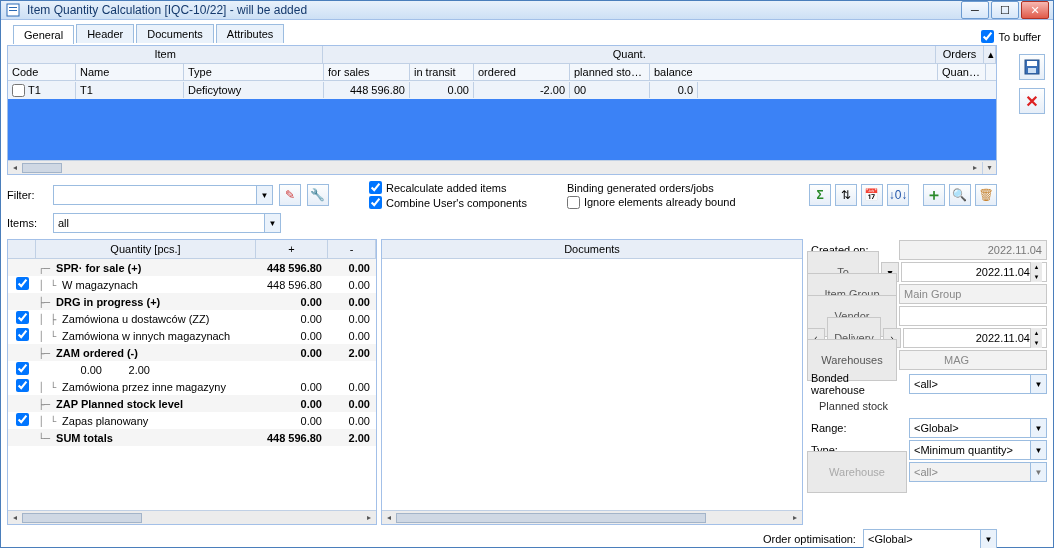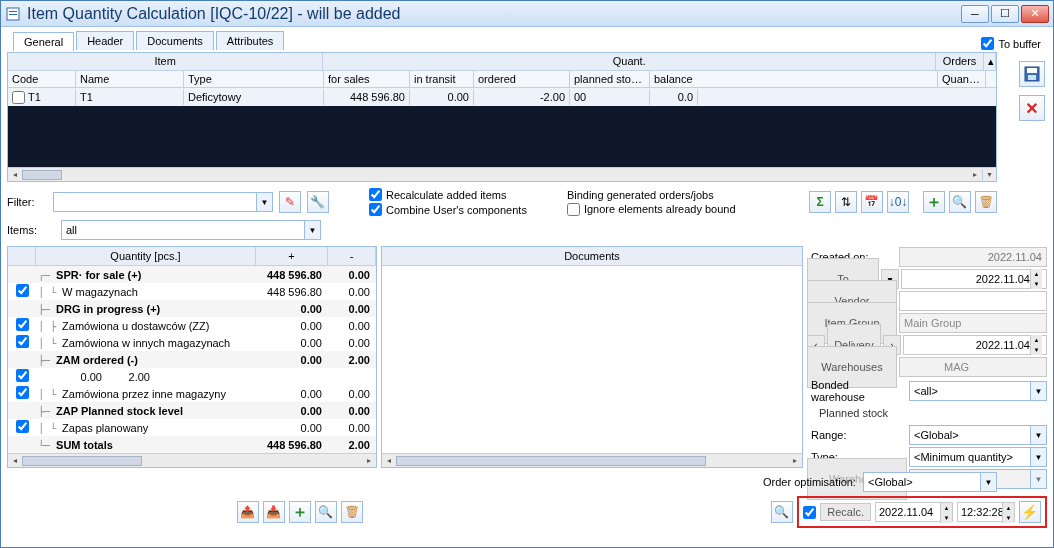--- a/index.html
+++ b/index.html
@@ -1,46 +1,46 @@
 <!DOCTYPE html>
 <html><head>
 <meta charset="utf-8">
 <style>
 * { box-sizing: border-box; margin: 0; padding: 0; }
 body { font-family: Tahoma, Arial, sans-serif; font-size: 11px; background: #fff; color: #000; width: 1054px; height: 548px; overflow: hidden; }
 .window { border: 1px solid #4a7ebb; width: 1054px; height: 548px; display: flex; flex-direction: column; }
 .titlebar { background: linear-gradient(#e8f1fb,#cde0f5); height: 26px; display: flex; align-items: center; padding: 0 4px; border-bottom: 1px solid #a3c0e8; }
 .titlebar .app-icon { width: 16px; height: 16px; margin-right: 6px; display:inline-block; }
-.titlebar .title { flex: 1; font-size: 16px; color: #153a6d; }
+.titlebar .title { flex: 1; font-size: 12px; color: #153a6d; }
 .win-btns { display: flex; gap: 2px; }
 .win-btn { width: 28px; height: 18px; border: 1px solid #6c9bd1; background: linear-gradient(#f5f9fe,#d7e7f9); display:flex;align-items:center;justify-content:center;font-size:11px;cursor:pointer;border-radius:2px;}
 .win-btn.close { background: linear-gradient(#f7b8b2,#e05a4a); border-color:#b03225; color:#fff;}
 .tabs { display: flex; gap: 2px; padding: 4px 6px 0 6px; align-items:flex-end; }
 .tab { border: 1px solid #9bbce0; border-bottom: none; padding: 3px 10px; background: #eaf2fb; font-size:11px; cursor:pointer; }
 .tab.active { background: #fff; font-weight: normal; position:relative; top:1px;}
 .tab-row-right { margin-left:auto; display:flex; align-items:center; padding-right:6px;}
 .chk { margin-right:4px; }
 .content { flex:1; display:flex; flex-direction:column; padding: 0 6px 6px 6px; position:relative;}
 .grid-wrap { border:1px solid #a3c0e8; margin-top:2px; height:130px; display:flex; flex-direction:column; overflow:hidden;}
 .grid-head { display:flex; background:#e8eef7; border-bottom:1px solid #c0d0e5;}
 .grid-head2 { display:flex; background:#f3f7fc; border-bottom:1px solid #c0d0e5;}
 .gcell { border-right:1px solid #c0d0e5; padding:2px 4px; overflow:hidden; white-space:nowrap; text-overflow:ellipsis;}
 .gh-center { text-align:center; }
-.grid-body { flex:1; overflow:auto; background:#0f172a;}
+.grid-body { flex:1; overflow:auto; background:#3b82f6;}
 .grow { display:flex; height:18px; align-items:center; background:#eef3fa;}
 .filter-row { display:flex; align-items:center; gap:6px; margin-top:6px;}
 .label { min-width:40px; }
 .combo { border:1px solid #9bbce0; height:20px; background:#fff; display:flex; align-items:center; padding:0 4px; position:relative;}
 .combo .dd { position:absolute; right:0; top:0; width:16px; height:100%; border-left:1px solid #9bbce0; background:#eaf2fb; display:flex; align-items:center; justify-content:center; font-size:8px;}
 .icon-btn { width:22px; height:22px; border:1px solid #9bbce0; background:linear-gradient(#fdfefe,#e6eef8); display:flex; align-items:center; justify-content:center; cursor:pointer; font-size:12px;}
 .check-opts { display:flex; flex-direction:column; gap:2px; margin-left:10px;}
 .check-line { display:flex; align-items:center; gap:4px;padding-left:24px;}
 .right-icons { display:flex; gap:4px; margin-left:auto;}
 .items-row { display:flex; align-items:center; gap:6px; margin-top:4px;}
-.mid-panels { display:flex; gap:4px; margin-top:6px; height:222px;}
+.mid-panels { display:flex; gap:4px; margin-top:6px; height:286px;}
 .panel { border:1px solid #a3c0e8; background:#fff; display:flex; flex-direction:column; overflow:hidden;}
 .panel-left { width:370px; }
 .panel-mid { flex:1; }
 .panel-right { width:240px; border:none; background:transparent;}
 .qhead { display:flex; background:#e8eef7; border-bottom:1px solid #c0d0e5;}
 .qhead .qh { border-right:1px solid #c0d0e5; padding:3px 4px; text-align:center;}
 .qbody { flex:1; overflow:auto;}
 .qrow { display:flex; height:17px; align-items:center;}
 .qrow.top { background:#f5f5f5;}
 .qrow .c-chk { width:28px; text-align:center;}
@@ -192,21 +192,21 @@
         <div class="icon-btn" style="color:#25a;">↓0↓</div>
         <div style="width:6px;"></div>
         <div class="icon-btn" style="color:#2a8a2a; font-size:16px; font-weight:bold;">＋</div>
         <div class="icon-btn">🔍</div>
         <div class="icon-btn" style="color:#c88432;">🗑</div>
       </div>
     </div>
 
     <div class="items-row">
       <span class="label">Items:</span>
-      <div class="combo" style="width:260px;margin-left:8px;">
+      <div class="combo" style="width:228px;">
           <span>all</span>
           <div class="dd">▼</div>
         </div>
     </div>
 
     <div class="mid-panels">
 
       <div class="panel panel-left">
         <div class="qhead">
           <div class="qh" style="width:28px;"></div>
@@ -312,29 +312,29 @@
           <div class="nav-btn">▾</div>
           <div class="side-val">
               <span>2022.11.04</span>
               <div class="spinner">
                 <div>▲</div>
                 <div>▼</div>
               </div>
             </div>
         </div>
         <div class="side-row">
+          <div class="side-label">Item Group</div>
+          <div class="side-val left disabled-val" style="color:#888;">
+              <span>Main Group</span>
+            </div>
+        </div>
+        <div class="side-row">
           <div class="side-label">Vendor</div>
           <div class="side-val left">
               <span></span>
-            </div>
-        </div>
-        <div class="side-row">
-          <div class="side-label">Item Group</div>
-          <div class="side-val left disabled-val" style="color:#888;">
-              <span>Main Group</span>
             </div>
         </div>
         <div class="side-row">
           <div class="nav-btn">‹</div>
           <div class="side-label" style="width:54px;">Delivery</div>
           <div class="nav-btn">›</div>
           <div class="side-val">
               <span>2022.11.04</span>
               <div class="spinner">
                 <div>▲</div>

